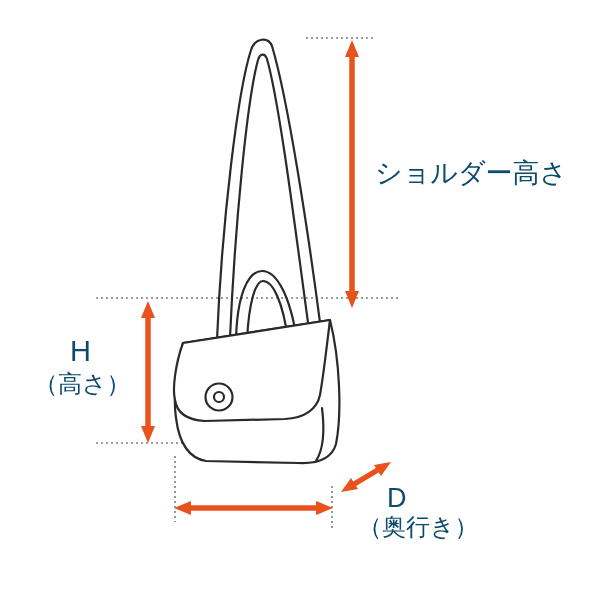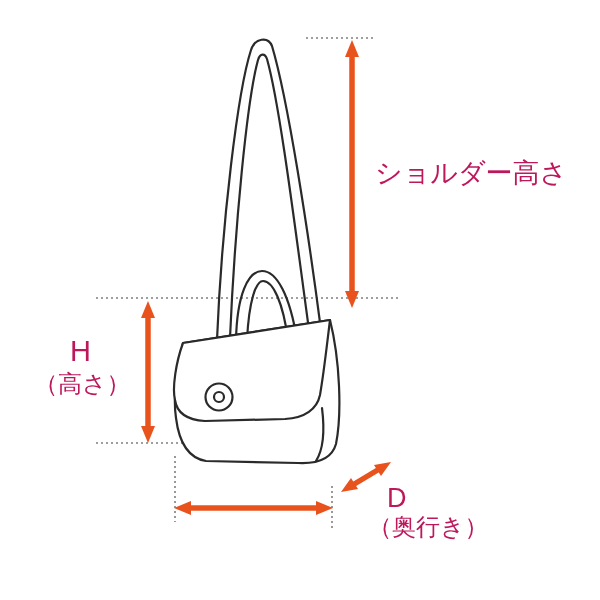--- a/index.html
+++ b/index.html
@@ -7,30 +7,30 @@
     position: relative;
     width: 600px;
     height: 600px;
     background: #ffffff;
     overflow: hidden;
     font-family: "Liberation Sans", sans-serif;
   }
   .stage svg { position: absolute; left: 0; top: 0; }
   .label {
     position: absolute;
-    color: #be185d;
+    color: #0c4a6e;
     white-space: nowrap;
     line-height: 1.1;
   }
   .lbl-shoulder { left: 375px; top: 159px; font-size: 27px; font-weight: 500; }
   .lbl-h        { left: 70px;  top: 336px; font-size: 29px; font-weight: 500; }
   .lbl-h-cap    { left: 34px;  top: 371px; font-size: 24px; font-weight: 500; }
   .lbl-w        { left: 201px; top: 530px; font-size: 27px; font-weight: 500; }
   .lbl-d        { left: 387px; top: 484px; font-size: 27px; font-weight: 500; }
-  .lbl-d-cap    { left: 368px; top: 514px; font-size: 24px; font-weight: 500; }
+  .lbl-d-cap    { left: 358px; top: 514px; font-size: 24px; font-weight: 500; }
 </style>
 </head>
 <body text="#111111">
 
 <div class="stage">
 
   <svg width="600" height="600" viewBox="0 0 600 600">
 
     <g stroke="currentColor" stroke-width="1.6" stroke-dasharray="2 3" fill="none" color="#7f7f7f">
       <line x1="306" y1="38" x2="374" y2="38"></line>

